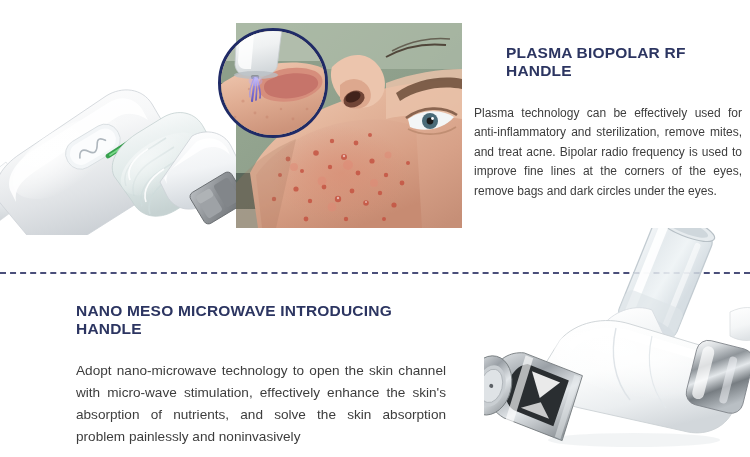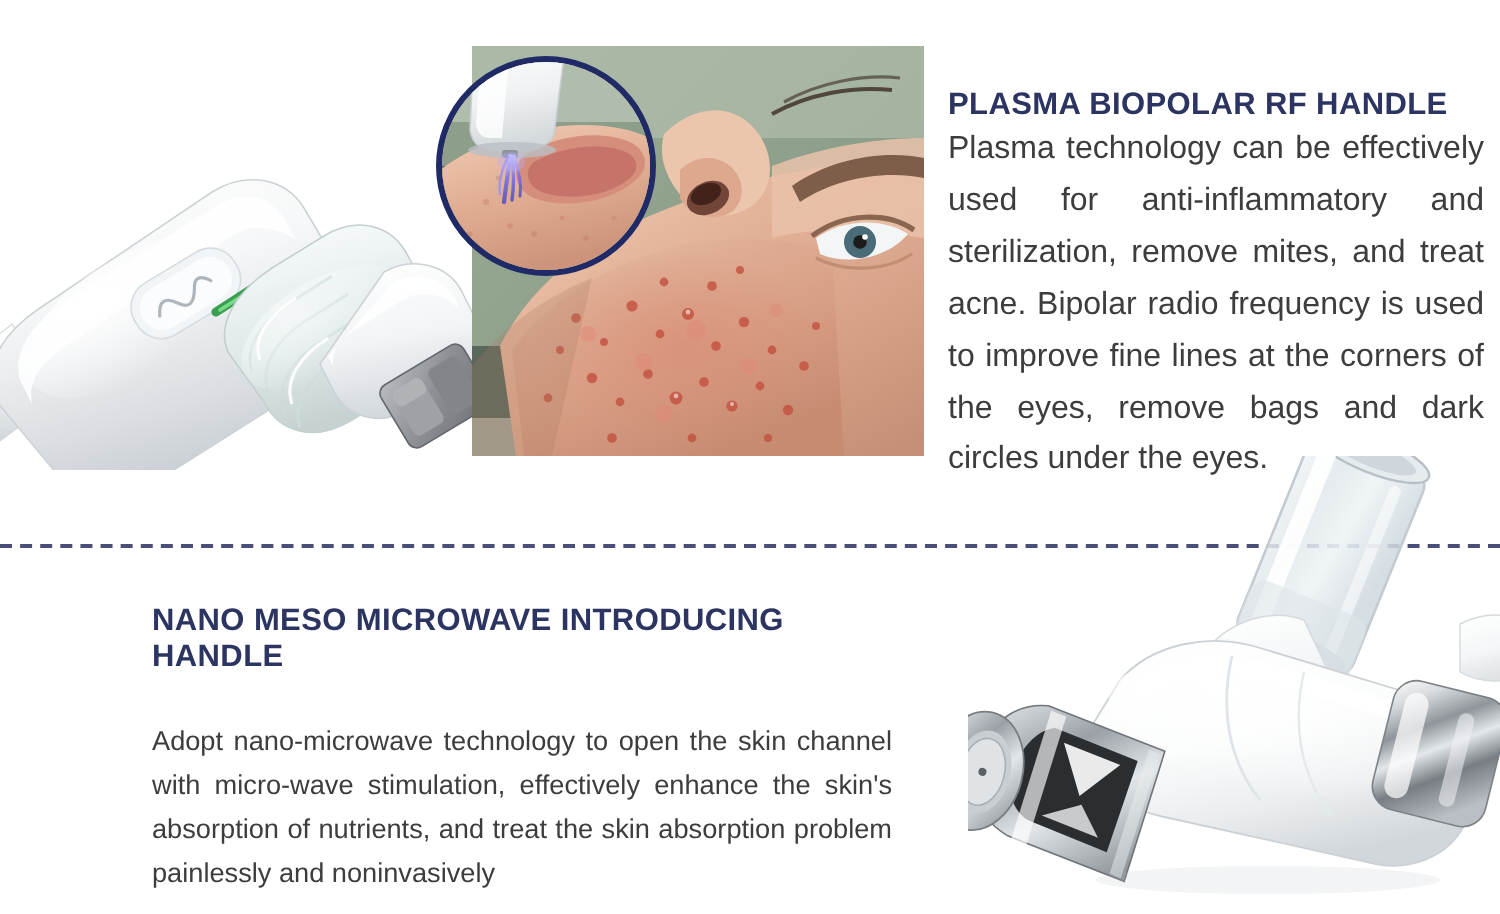--- a/index.html
+++ b/index.html
@@ -43,22 +43,22 @@
     line-height: 1.62;
   }
 
   .top-text {
     position: absolute;
     left: 474px;
     top: 44px;
     width: 268px;
     z-index: 8;
   }
-  .top-text .section-title { font-size: 15.5px; }
-  .top-text .body-text { font-size: 16px; }
+  .top-text .section-title { font-size: 15.5px; margin-left: 32px; }
+  .top-text .body-text { margin-top: 24px; font-size: 12px; }
 
   .bottom-text {
     position: absolute;
     left: 76px;
     top: 302px;
     width: 370px;
     z-index: 8;
   }
   .bottom-text .section-title { font-size: 15.5px; }
   .bottom-text .body-text { margin-top: 22px; font-size: 13.6px; }
@@ -395,21 +395,21 @@
 
   <div class="divider"></div>
 
   <div class="top-text">
     <div class="section-title">PLASMA BIOPOLAR RF HANDLE</div>
     <div class="body-text">Plasma technology can be effectively used for anti-inflammatory and sterilization, remove mites, and treat acne. Bipolar radio frequency is used to improve fine lines at the corners of the eyes, remove bags and dark circles under the eyes.</div>
   </div>
 
   <div class="bottom-text">
     <div class="section-title">NANO MESO MICROWAVE INTRODUCING HANDLE</div>
-    <div class="body-text">Adopt nano-microwave technology to open the skin channel with micro-wave stimulation, effectively enhance the skin's absorption of nutrients, and treat the skin absorption problem painlessly and noninvasively</div>
+    <div class="body-text">Adopt nano-microwave technology to open the skin channel with micro-wave stimulation, effectively enhance the skin's absorption of nutrients, and solve the skin absorption problem painlessly and noninvasively</div>
   </div>
 
   <div class="nano-device">
     <svg width="272" height="229" viewBox="0 0 272 229">
       <defs>
         <linearGradient id="nBody" x1="0.1" y1="0" x2="0.5" y2="1">
           <stop offset="0%" stop-color="#ffffff"></stop>
           <stop offset="45%" stop-color="#fbfcfc"></stop>
           <stop offset="75%" stop-color="#ebeef0"></stop>
           <stop offset="100%" stop-color="#d2d7db"></stop>

